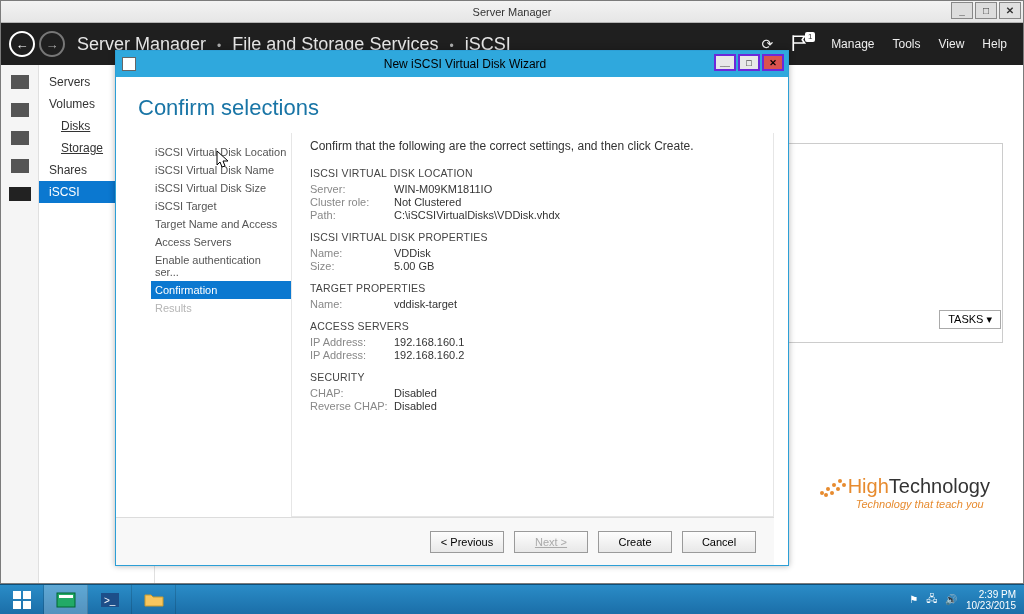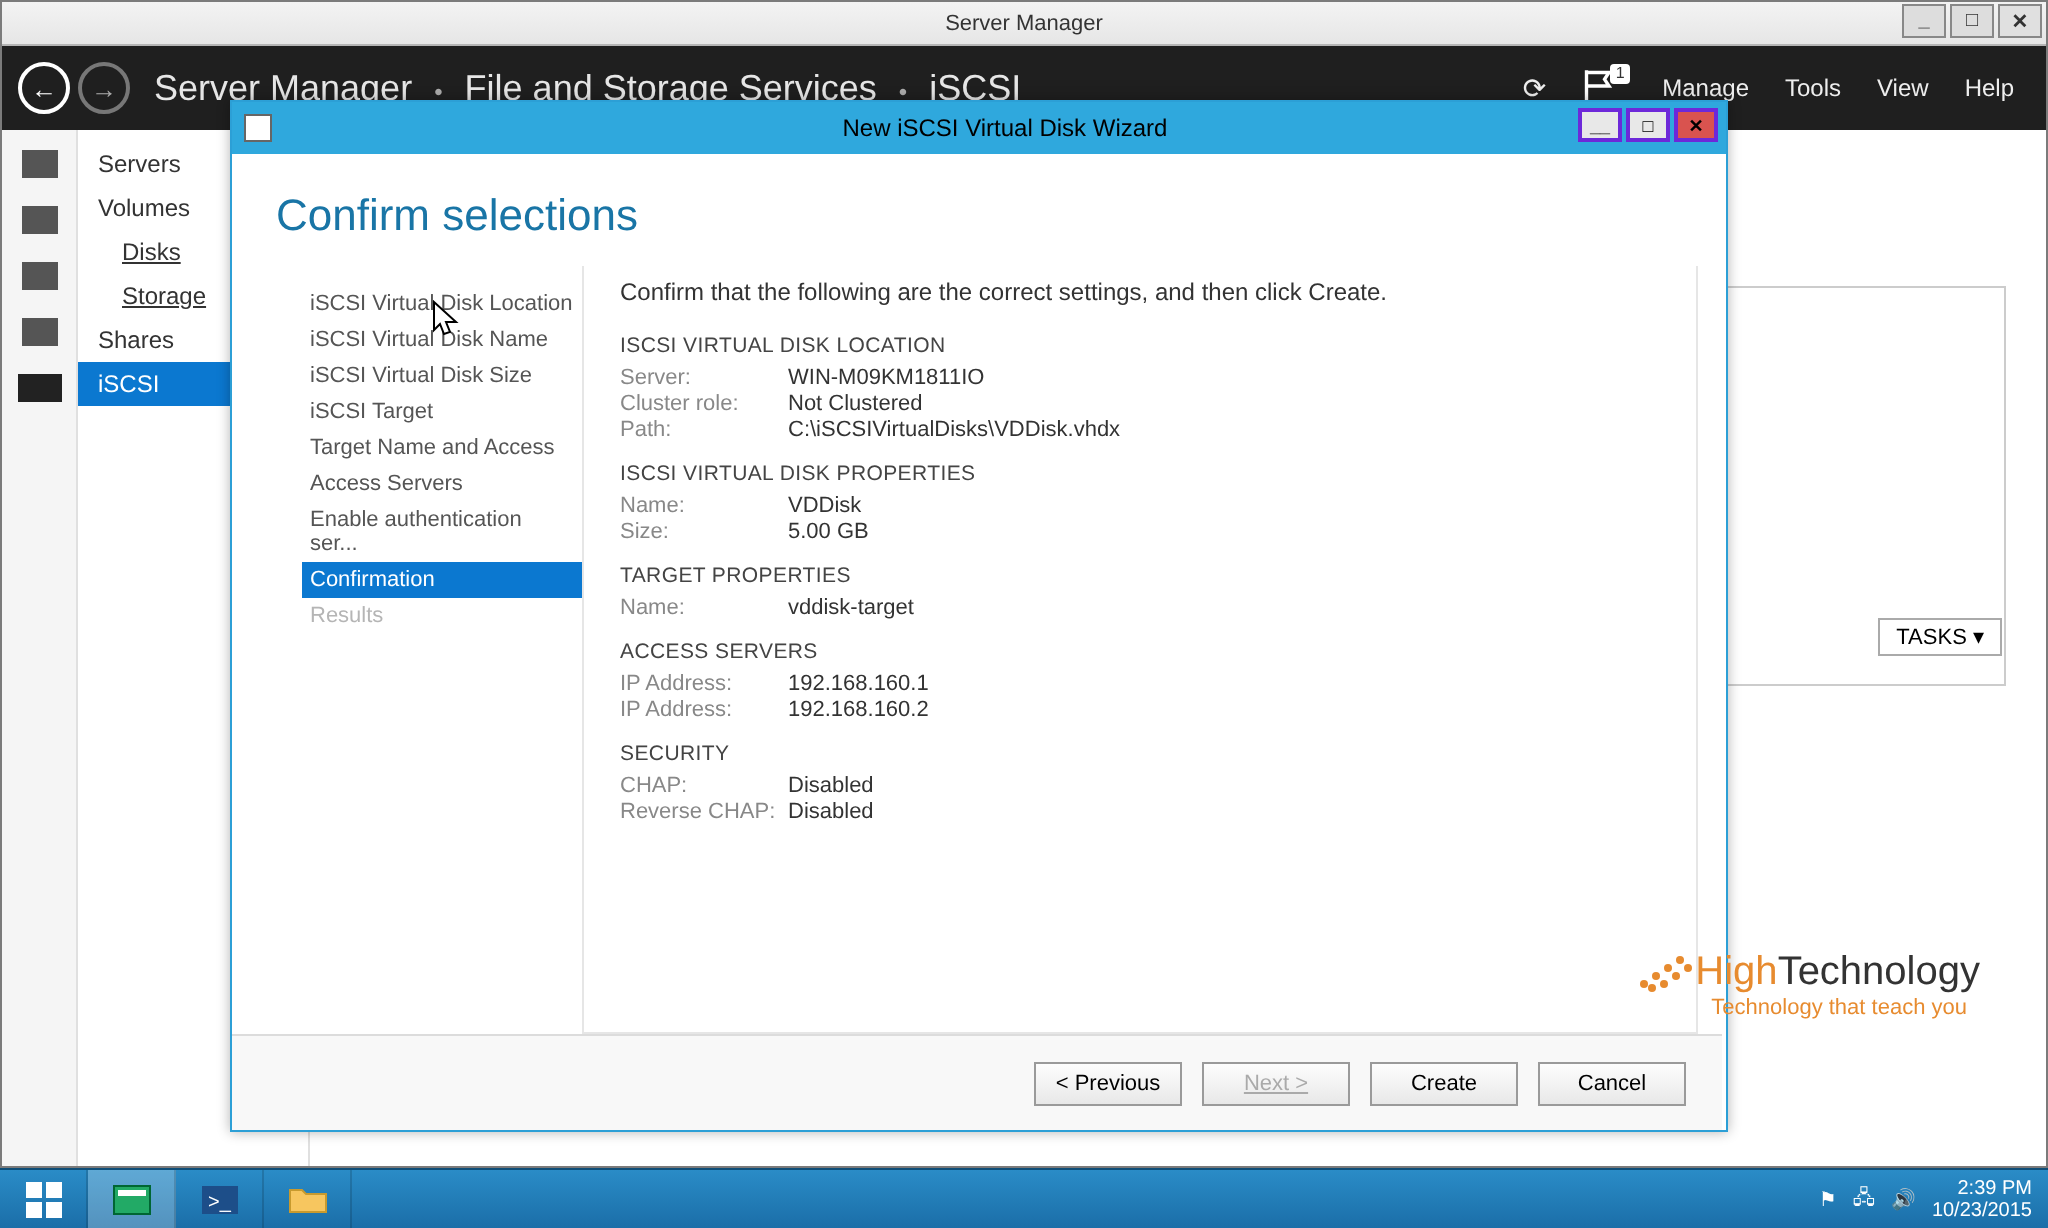--- a/index.html
+++ b/index.html
@@ -31,21 +31,21 @@
 .sm-nav .item { padding: 4px 10px; cursor: pointer; }
 .sm-nav .item.sub { padding-left: 22px; text-decoration: underline; }
 .sm-nav .item.active { background: #0b78d0; color: #fff; }
 .sm-content { flex: 1; background: #fff; position: relative; }
 .sm-tasks { position: absolute; right: 22px; top: 244px; }
 .tasks-btn { font-size: 11px; padding: 2px 8px; border: 1px solid #aaa; background: #fff; cursor: pointer; }
 .tasks-btn::after { content: " \25BE"; }
 .sm-inner-border { position: absolute; left: 8px; top: 78px; right: 20px; height: 200px; border: 1px solid #ccc; }
 
 
-.wizard { position: absolute; left: 115px; top: 50px; width: 749px; height: 516px; background: #fff; border: 1px solid #2c9fd6; box-shadow: 0 0 6px rgba(0,0,0,0.3); }
+.wizard { position: absolute; left: 115px; top: 50px; width: 674px; height: 516px; background: #fff; border: 1px solid #2c9fd6; box-shadow: 0 0 6px rgba(0,0,0,0.3); }
 .wiz-titlebar { height: 26px; background: #2fa8dd; display: flex; align-items: center; color: #000; font-size: 12px; position: relative; }
 .wiz-titlebar .wiz-icon { width: 14px; height: 14px; margin: 0 6px; background: #fff; border: 1px solid #666; }
 .wiz-title-text { flex: 1; text-align: center; font-size: 12px; color: #000; }
 .wiz-winbtns { position: absolute; right: 4px; top: 3px; display: flex; gap: 2px; }
 .wiz-winbtns .wb { width: 22px; height: 17px; border: 2px solid #6d28d9; display: flex; align-items: center; justify-content: center; font-size: 9px; font-weight: bold; cursor: pointer; }
 .wiz-winbtns .wb.min { background: #e8e8e8; }
 .wiz-winbtns .wb.max { background: #e8e8e8; }
 .wiz-winbtns .wb.close { background: #d9534f; color: #000; }
 
 .wiz-body { position: absolute; top: 26px; bottom: 48px; left: 0; right: 0; display: flex; flex-direction: column; }
@@ -55,29 +55,29 @@
 .wiz-steps .step { padding: 3px 4px; cursor: pointer; }
 .wiz-steps .step.active { background: #0b78d0; color: #fff; }
 .wiz-steps .step.disabled { color: #b5b5b5; cursor: default; }
 .wiz-main { flex: 1; padding: 6px 10px 0 18px; font-size: 11.5px; color: #333; overflow: auto; border: 1px solid #e6e6e6; border-top: none; }
 .wiz-instr { font-size: 12px; color: #333; margin-bottom: 14px; }
 .sect-title { font-size: 10.5px; letter-spacing: 0.2px; color: #444; margin-top: 10px; margin-bottom: 4px; }
 .kv { display: flex; font-size: 11px; margin: 1px 0; }
 .kv .k { width: 84px; color: #888; }
 .kv .v { color: #333; }
 
-.wiz-footer { position: absolute; bottom: 0; left: 0; right: 2px; height: 48px; border-top: 1px solid #dcdcdc; display: flex; align-items: center; justify-content: flex-end; gap: 10px; padding-right: 18px; background: #f8f8f8; }
+.wiz-footer { position: absolute; bottom: 0; left: 0; right: 14px; height: 48px; border-top: 1px solid #dcdcdc; display: flex; align-items: center; justify-content: flex-end; gap: 10px; padding-right: 18px; background: #f8f8f8; }
 .wiz-btn { min-width: 74px; height: 22px; font-size: 11px; border: 1px solid #9a9a9a; background: linear-gradient(#fdfdfd,#e8e8e8); cursor: pointer; }
 .wiz-btn:disabled { color: #aaa; cursor: default; text-decoration: underline; }
 
 
 .watermark { position: absolute; right: 34px; bottom: 104px; text-align: left; font-family: Arial, sans-serif; pointer-events: none; }
 .watermark .brand { font-size: 20px; color: #333; font-weight: 400; }
 .watermark .brand .hi { color: #e78b2f; }
-.watermark .tag { font-size: 11px; color: #e78b2f; margin-left: 38px; }
+.watermark .tag { font-size: 11px; color: #e78b2f; margin-left: 38px; font-style: italic; }
 .watermark .logo-dots { display: inline-block; width: 28px; height: 24px; position: relative; margin-right: 2px; vertical-align: -4px; }
 .watermark .logo-dots span { position: absolute; width: 4px; height: 4px; background: #e78b2f; border-radius: 50%; }
 
 
 .taskbar { position: absolute; left: 0; bottom: 0; width: 1024px; height: 30px; background: linear-gradient(#2a8cc7,#1b6ea8); border-top: 1px solid #0e4e78; display: flex; align-items: stretch; }
 .tb-btn { width: 44px; display: flex; align-items: center; justify-content: center; border-right: 1px solid rgba(0,0,0,0.15); cursor: pointer; }
 .tb-btn.active { background: rgba(255,255,255,0.25); }
 .tb-start svg { width: 18px; height: 18px; }
 .tb-spacer { flex: 1; }
 .tb-tray { display: flex; align-items: center; gap: 8px; padding: 0 8px; color: #fff; font-size: 10px; }

